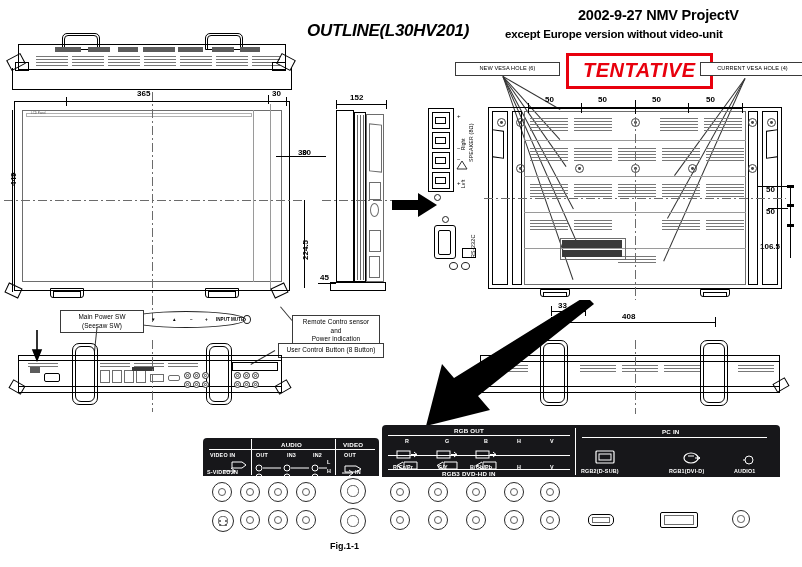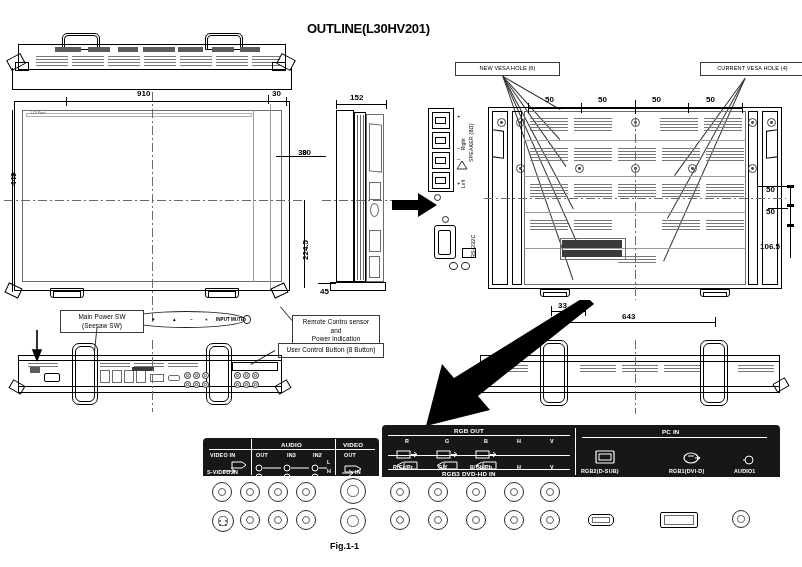--- a/index.html
+++ b/index.html
@@ -14,21 +14,21 @@
     width:802px;
     height:567px;
     background:#ffffff;
     overflow:hidden;
   }
   .abs{position:absolute;}
   .txt{position:absolute;white-space:nowrap;line-height:1;}
 
   
   .title-main{
-    font-size:13px;font-weight:bold;letter-spacing:-0.3px;
+    font-size:17px;font-weight:bold;letter-spacing:-0.3px;font-style:italic;
   }
   .title-sub{
     font-size:11.5px;font-weight:bold;letter-spacing:-0.2px;
   }
   .title-date{
     font-size:14.5px;font-weight:bold;letter-spacing:-0.2px;
   }
   .tentative-box{
     border:3px solid #e8000d;
     padding:3px 14px 4px 14px;
@@ -140,21 +140,26 @@
     box-sizing:border-box;
   }
   .btn-lbl{position:absolute;font-size:4.6px;font-weight:bold;white-space:nowrap;}
 </style>
 </head>
 <body>
 
 <div id="sheet">
 
   <div class="txt title-main" style="left:307px;top:22px;">OUTLINE(L30HV201)</div>
-
+  <div class="txt title-sub" style="left:505px;top:29px;">except Europe version without video-unit</div>
+  <div class="txt title-date" style="left:578px;top:8px;">2002-9-27 NMV ProjectV</div>
+
+  <div class="abs tentative-box" style="left:566px;top:53px;">
+    <div class="tentative-text">TENTATIVE</div>
+  </div>
 
   <div class="abs callout" style="left:455px;top:62px;width:95px;">NEW VESA HOLE (6)</div>
   <div class="abs callout" style="left:700px;top:62px;width:95px;">CURRENT VESA HOLE (4)</div>
 
   <div class="lead" style="left:503px;top:76px;width:85px;transform:rotate(48deg);"></div>
   <div class="lead" style="left:503px;top:76px;width:110px;transform:rotate(55deg);"></div>
   <div class="lead" style="left:503px;top:76px;width:150px;transform:rotate(62deg);"></div>
   <div class="lead" style="left:503px;top:76px;width:185px;transform:rotate(66deg);"></div>
   <div class="lead" style="left:503px;top:76px;width:215px;transform:rotate(71deg);"></div>
   <div class="lead" style="left:503px;top:76px;width:66px;transform:rotate(30deg);"></div>
@@ -249,21 +254,21 @@
     <div class="rect" style="left:208px;top:291px;width:28px;height:7px;"></div>
 
     <div class="rect" style="left:6px;top:285px;width:15px;height:11px;transform:rotate(25deg);"></div>
     <div class="rect" style="left:272px;top:285px;width:15px;height:11px;transform:rotate(-25deg);"></div>
   </div>
 
   <div>
     <div class="ln ln-h" style="left:66px;top:101px;width:220px;"></div>
     <div class="ln ln-v" style="left:66px;top:97px;height:9px;"></div>
     <div class="ln ln-v" style="left:286px;top:97px;height:9px;"></div>
-    <div class="txt dim" style="left:137px;top:90px;">910</div>
+    <div class="txt dim" style="left:137px;top:90px;">365</div>
   </div>
 
   <div>
     <div class="ln ln-v" style="left:268px;top:95px;height:9px;"></div>
     <div class="txt dim" style="left:272px;top:90px;">30</div>
   </div>
 
   <div>
     <div class="ln ln-h" style="left:276px;top:156px;width:24px;"></div>
     <div class="txt dim" style="left:298px;top:149px;">30</div>
@@ -336,21 +341,21 @@
   <div>
     <div class="ln ln-h" style="left:300px;top:156px;width:26px;"></div>
     <div class="txt dim" style="left:302px;top:149px;">30</div>
   </div>
   <div>
     <div class="ln ln-v" style="left:304px;top:200px;height:88px;"></div>
     <div class="txt dim rot" style="left:302px;top:260px;">224.5</div>
   </div>
   <div>
     <div class="ln ln-h" style="left:318px;top:283px;width:18px;"></div>
-    <div class="txt dim" style="left:320px;top:288px;">45</div>
+    <div class="txt dim" style="left:320px;top:274px;">45</div>
   </div>
 
   <div class="arrow-blk" style="left:392px;top:192px;">
     <svg width="46" height="26" viewBox="0 0 46 26">
       <path d="M0 8 L26 8 L26 1 L45 13 L26 25 L26 18 L0 18 Z" fill="#000"></path>
     </svg>
   </div>
 
   <div>
     <div class="rect" style="left:428px;top:108px;width:26px;height:84px;"></div>
@@ -581,21 +586,21 @@
 
   <div>
     <div class="ln ln-h" style="left:551px;top:311px;width:34px;"></div>
     <div class="ln ln-v" style="left:551px;top:306px;height:10px;"></div>
     <div class="ln ln-v" style="left:585px;top:306px;height:10px;"></div>
     <div class="txt dim" style="left:558px;top:302px;">33</div>
 
     <div class="ln ln-h" style="left:551px;top:322px;width:164px;"></div>
     <div class="ln ln-v" style="left:551px;top:317px;height:10px;"></div>
     <div class="ln ln-v" style="left:715px;top:317px;height:10px;"></div>
-    <div class="txt dim" style="left:622px;top:313px;">643</div>
+    <div class="txt dim" style="left:622px;top:313px;">408</div>
   </div>
 
   <div>
     <div class="rect" style="left:18px;top:355px;width:264px;height:38px;"></div>
     <div class="ln ln-h" style="left:18px;top:360px;width:264px;"></div>
     <div class="ln ln-h" style="left:18px;top:386px;width:264px;"></div>
 
     <div class="rect" style="left:72px;top:343px;width:26px;height:62px;border-radius:7px;"></div>
     <div class="rect" style="left:75px;top:346px;width:20px;height:56px;border-radius:6px;"></div>
     <div class="rect" style="left:206px;top:343px;width:26px;height:62px;border-radius:7px;"></div>

